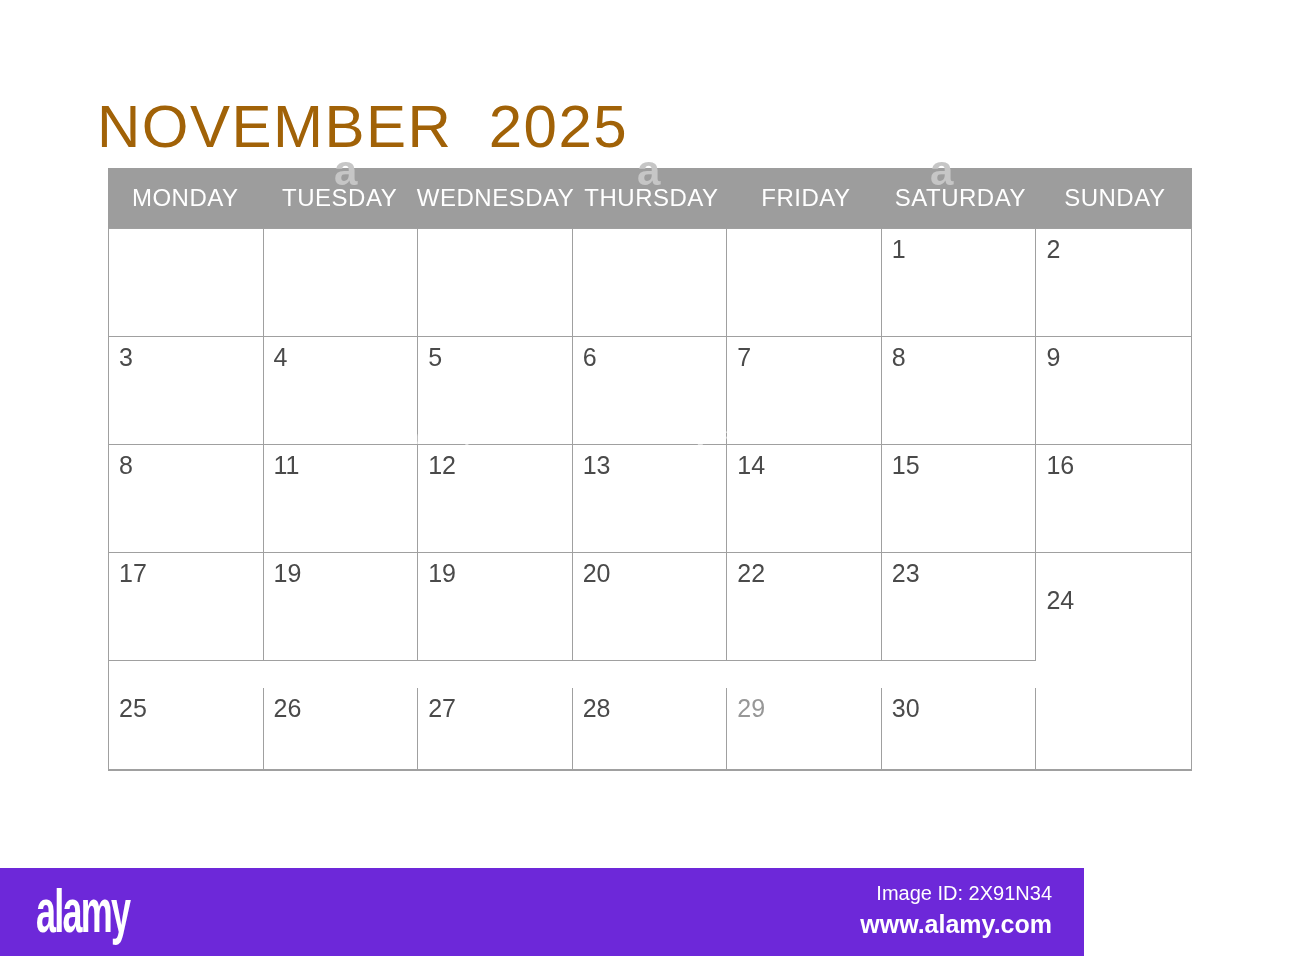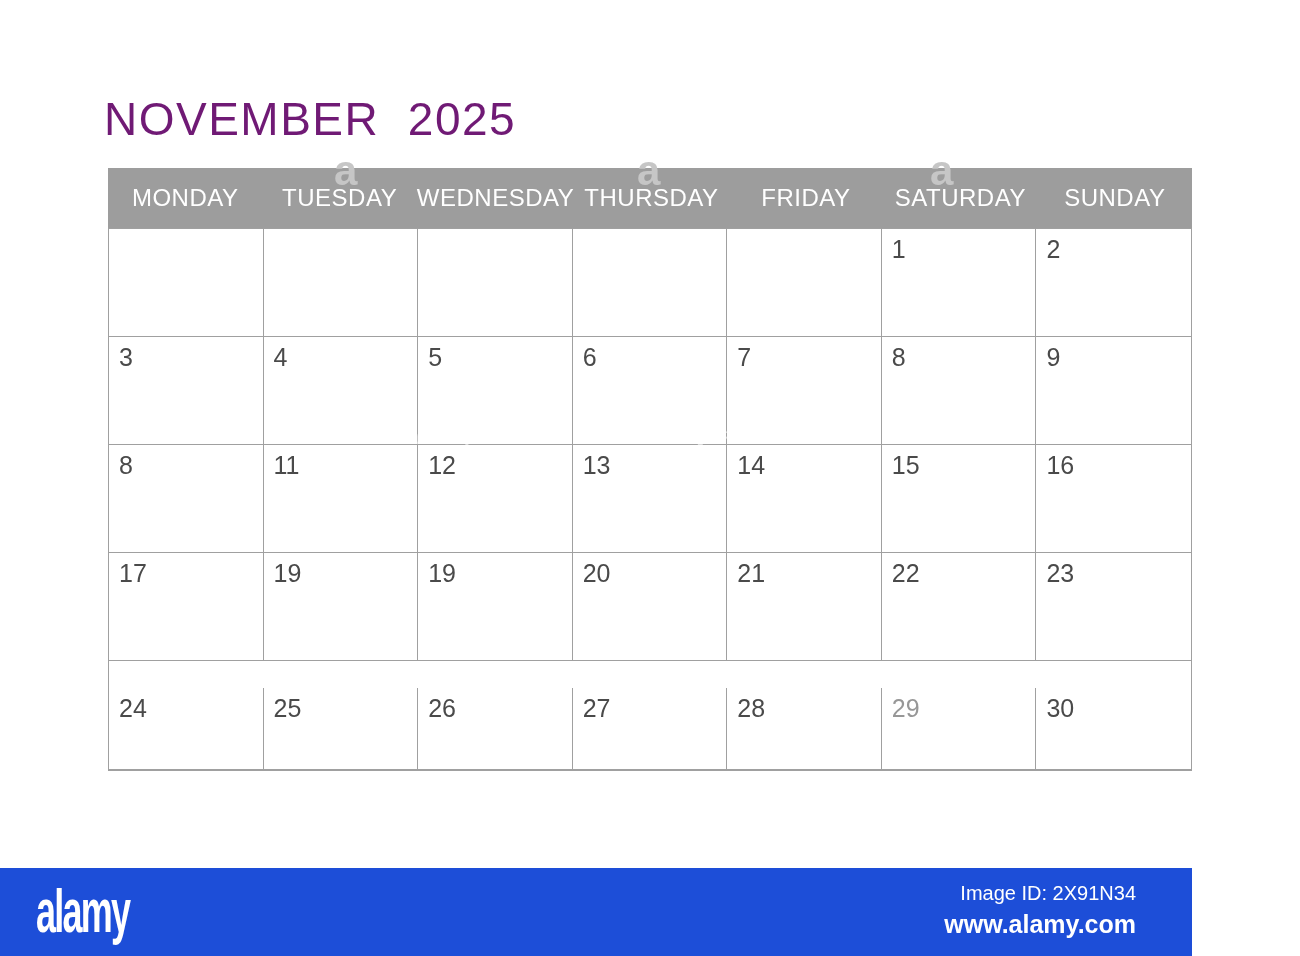--- a/index.html
+++ b/index.html
@@ -8,25 +8,25 @@
     width: 1300px;
     height: 956px;
     background: #ffffff;
     overflow: hidden;
     font-family: "Liberation Sans", sans-serif;
   }
 
   
   .page-title {
     position: absolute;
-    left: 104px;
+    left: 97px;
     top: 92px;
-    font-size: 46px;
+    font-size: 60px;
     letter-spacing: 1.5px;
-    color: #701a75;
+    color: #a16207;
     white-space: pre;
   }
 
   
   .calendar {
     position: absolute;
     left: 108px;
     top: 168px;
     width: 1084px;
   }
@@ -87,39 +87,39 @@
   }
   .wm-url.wm-u1 { left: 346px; top: 424px; }
   .wm-url.wm-u2 { left: 582px; top: 421px; }
   .wm-url.wm-u3 { left: 842px; top: 662px; }
 
   
   .footer-bar {
     position: absolute;
     left: 0;
     top: 868px;
-    width: 1192px;
+    width: 1084px;
     height: 88px;
-    background: #1d4ed8;
+    background: #6d28d9;
   }
   .footer-logo {
     position: absolute;
     left: 36px;
     top: 12px;
     color: #ffffff;
     font-weight: bold;
     font-size: 62px;
     letter-spacing: -3px;
     transform: scaleX(0.58);
     transform-origin: left center;
     line-height: 1;
   }
   .footer-right {
     position: absolute;
-    right: 56px;
+    right: 32px;
     top: 14px;
     text-align: right;
     color: #ffffff;
   }
   .footer-image-id {
     font-size: 20px;
     font-weight: normal;
   }
   .footer-url {
     font-size: 25px;
@@ -163,21 +163,20 @@
         <div class="day-cell">11</div>
         <div class="day-cell">12</div>
         <div class="day-cell">13</div>
         <div class="day-cell">14</div>
         <div class="day-cell">15</div>
         <div class="day-cell">16</div>
         <div class="day-cell">17</div>
         <div class="day-cell">19</div>
         <div class="day-cell">19</div>
         <div class="day-cell">20</div>
-        <div class="day-cell">21</div>
         <div class="day-cell">22</div>
         <div class="day-cell">23</div>
         <div class="day-cell">24</div>
         <div class="day-cell">25</div>
         <div class="day-cell">26</div>
         <div class="day-cell">27</div>
         <div class="day-cell">28</div>
         <div class="day-cell muted">29</div>
         <div class="day-cell">30</div>
       </div>

